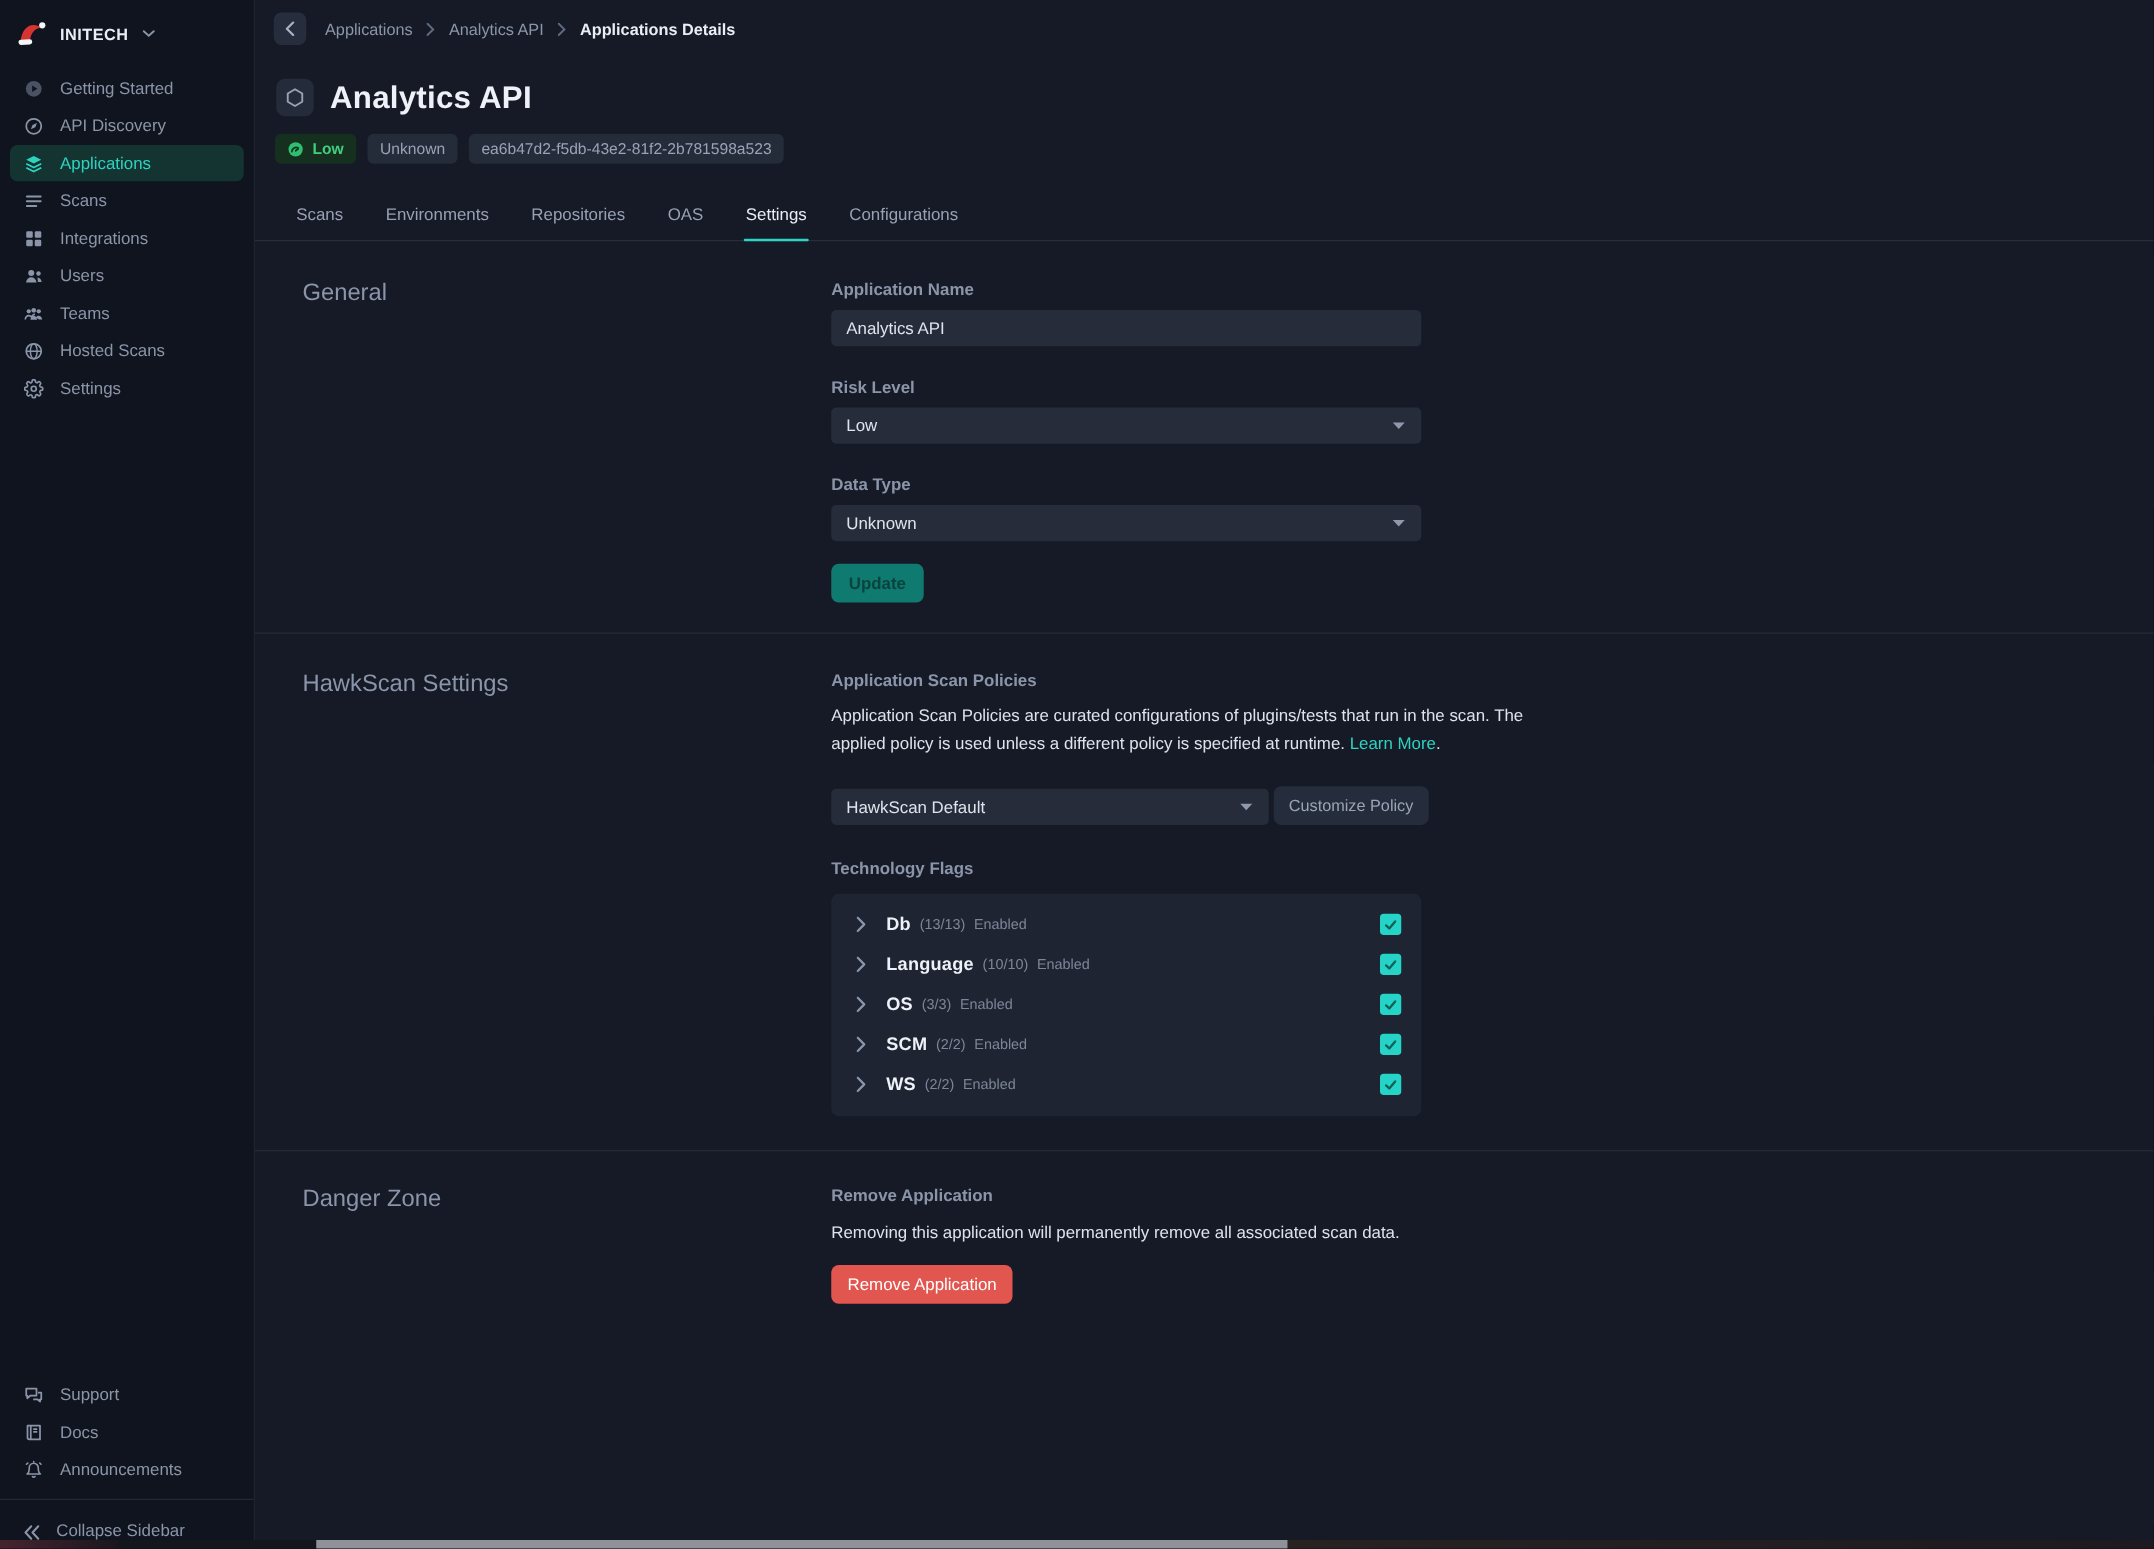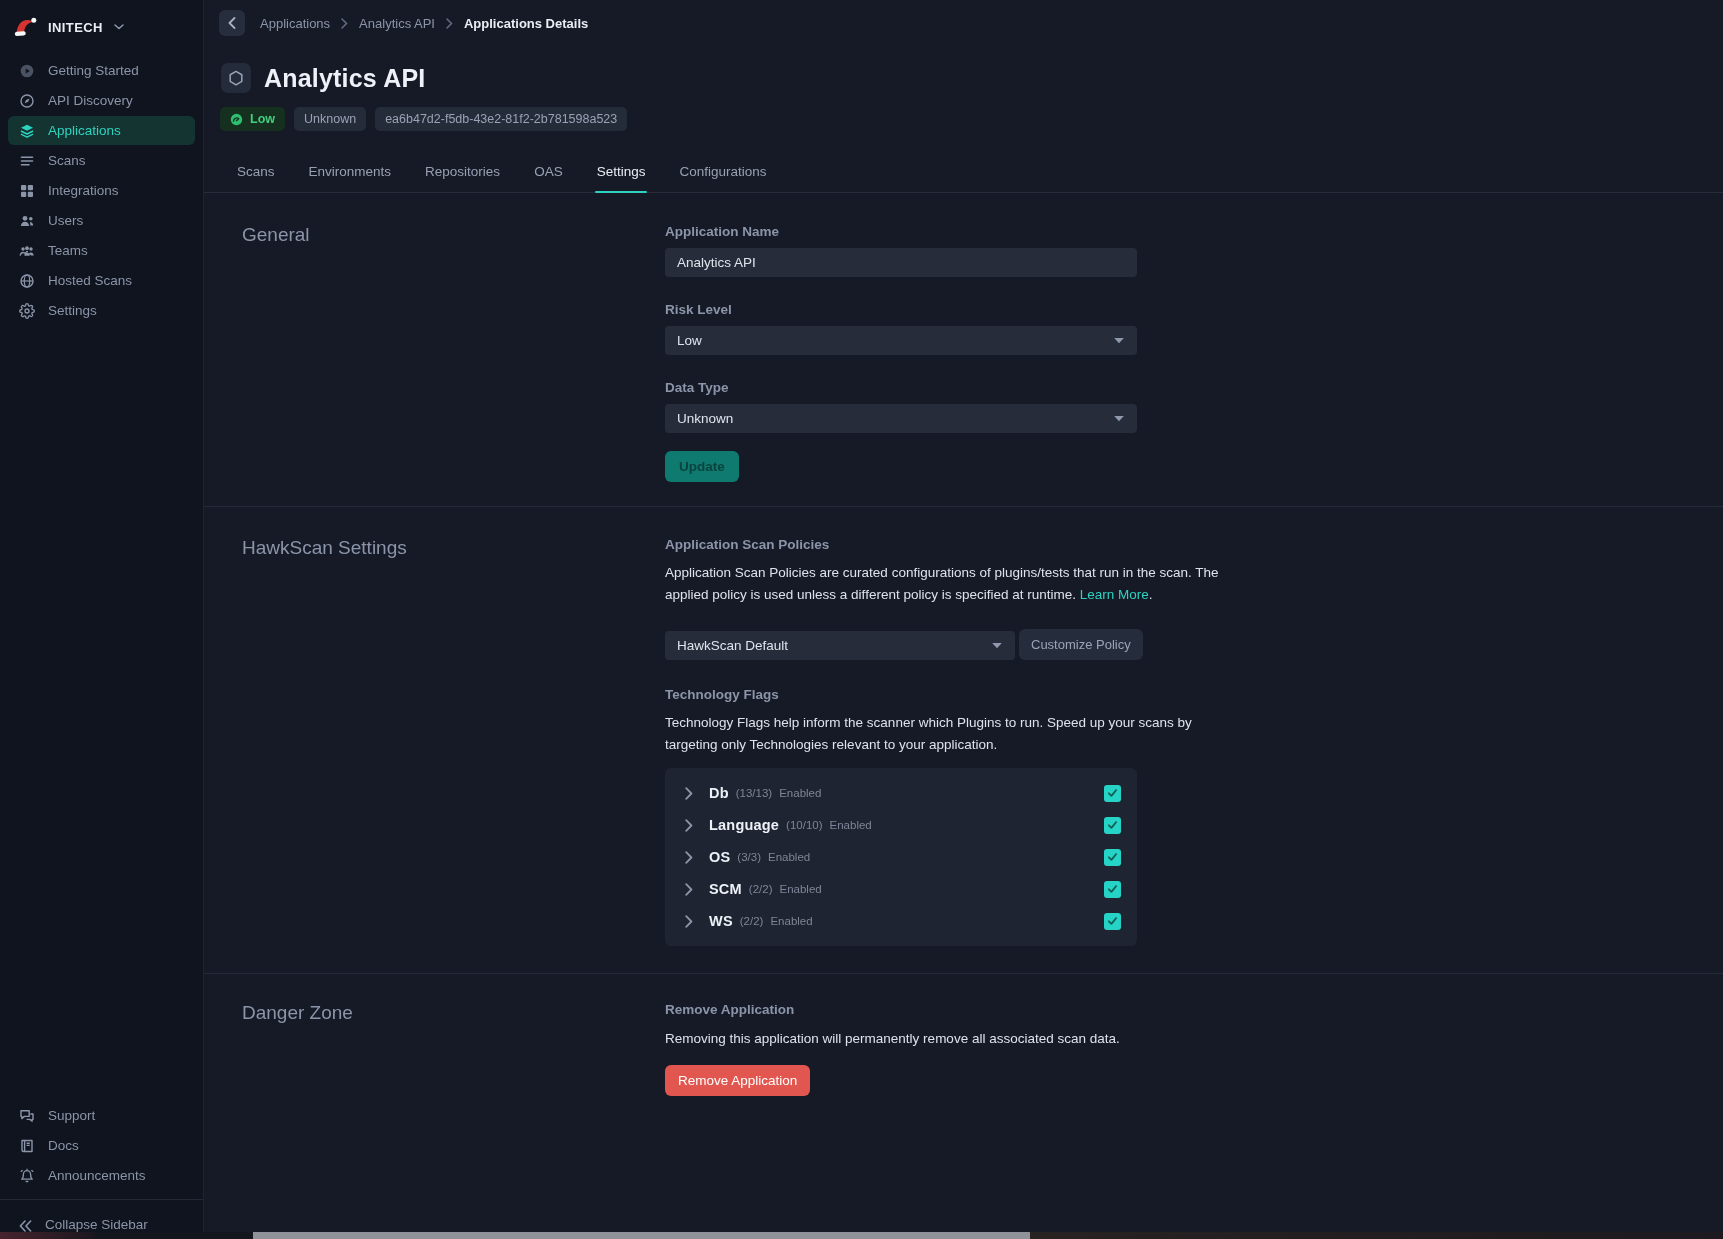--- a/index.html
+++ b/index.html
@@ -351,21 +351,20 @@
                     <path d="M1.2 1h9.6L6 6.2z" fill="currentColor"></path>
                   </svg>
                 </span>
             </div>
             <button class="btn btn-secondary">Customize Policy</button>
           </div>
         </div>
 
         <div class="tech-block">
           <div class="sub-heading">Technology Flags</div>
-          <p class="para">Technology Flags help inform the scanner which Plugins to run. Speed up your scans by targeting only Technologies relevant to your application.</p>
 
           <div class="flags-panel">
             <div class="flag-row">
               <span class="flag-chev">
                   <svg width="8" height="13" viewBox="0 0 8 13" fill="none" stroke="currentColor" stroke-width="1.8" stroke-linecap="round" stroke-linejoin="round">
                     <path d="M1.2 1.2 6.4 6.5 1.2 11.8"></path>
                   </svg>
                 </span>
               <span class="flag-name">Db</span>
               <span class="flag-meta">(13/13)</span>

